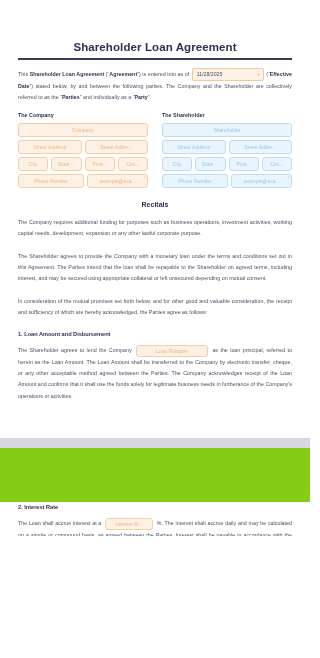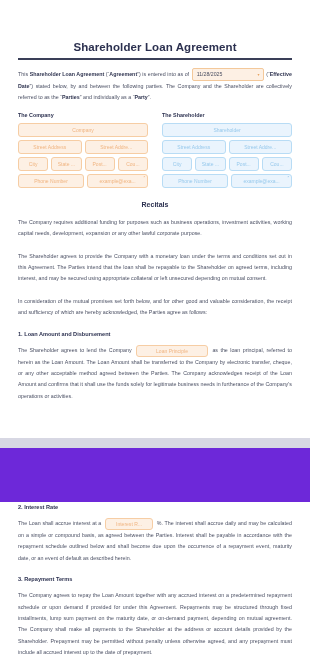--- a/index.html
+++ b/index.html
@@ -10,22 +10,22 @@
   body {
     width: 310px;
     height: 658px;
     overflow: hidden;
     font-family: "Liberation Sans", sans-serif;
     color: #3f4356;
   }
   .doc-viewport {
     position: relative;
     width: 310px;
-    height: 658px;
-    background: #6d28d9;
+    height: 536px;
+    background: #84cc16;
     overflow: hidden;
   }
   .page {
     background: #ffffff;
     padding: 0 18px;
     box-sizing: border-box;
     width: 310px;
   }
   .page-one {
     padding-top: 40px;

